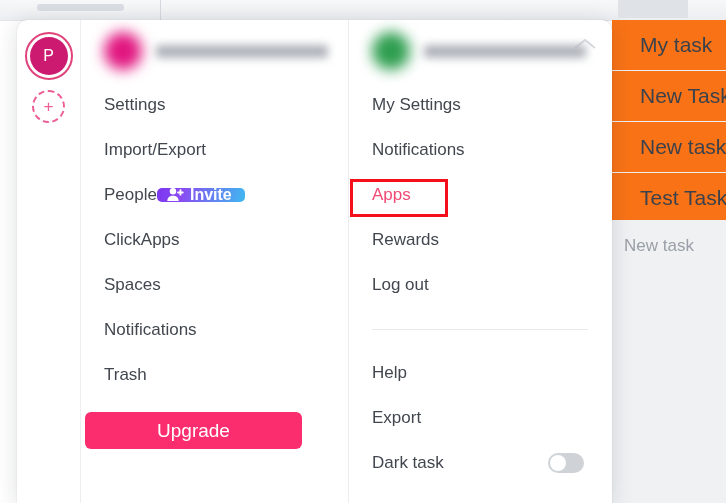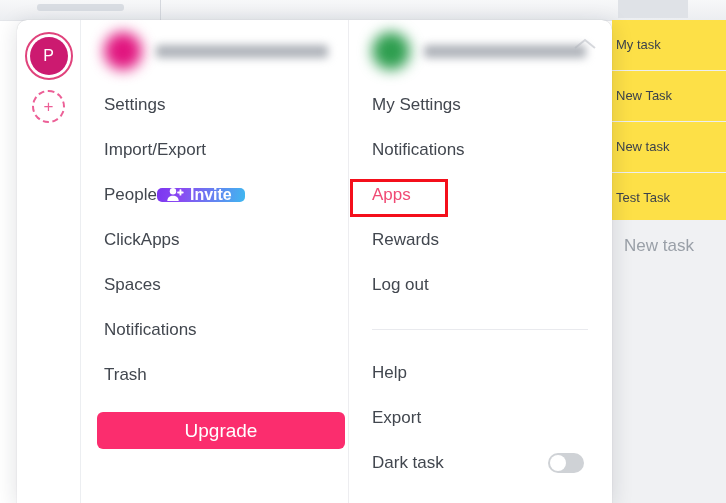--- a/index.html
+++ b/index.html
@@ -52,26 +52,26 @@
   
   #task-list {
     position: absolute;
     left: 612px; top: 20px;
     width: 114px; height: 483px;
   }
   .task-row {
     position: relative;
     height: 50px;
     line-height: 50px;
-    padding-left: 4px;
-    font-size: 13px;
+    padding-left: 28px;
+    font-size: 21px;
     color: #3c424c;
     white-space: nowrap;
     border-bottom: 1px solid #eceef1;
-    background: #fde047;
+    background: #f97316;
   }
   #task-newtask-ghost {
     position: absolute;
     left: 0; top: 200px;
     width: 114px; height: 283px;
     background: #f0f1f3;
   }
   #task-newtask-ghost span {
     display: block;
     padding-left: 12px;
@@ -199,23 +199,23 @@
     background: linear-gradient(100deg, #7b35f0 0%, #8a4bf2 28%, #3fb8f0 100%);
     color: #ffffff;
     font-size: 16px;
     font-weight: bold;
     box-sizing: border-box;
   }
   #invite-icon { display: block; }
 
   #upgrade-button {
     position: absolute;
-    left: 16px;
+    left: 4px;
     bottom: 54px;
-    width: 248px;
+    width: 217px;
     height: 37px;
     border-radius: 6px;
     background: #fb2d6e;
     color: #ffffff;
     font-size: 19px;
     display: flex;
     align-items: center;
     justify-content: center;
   }
 

